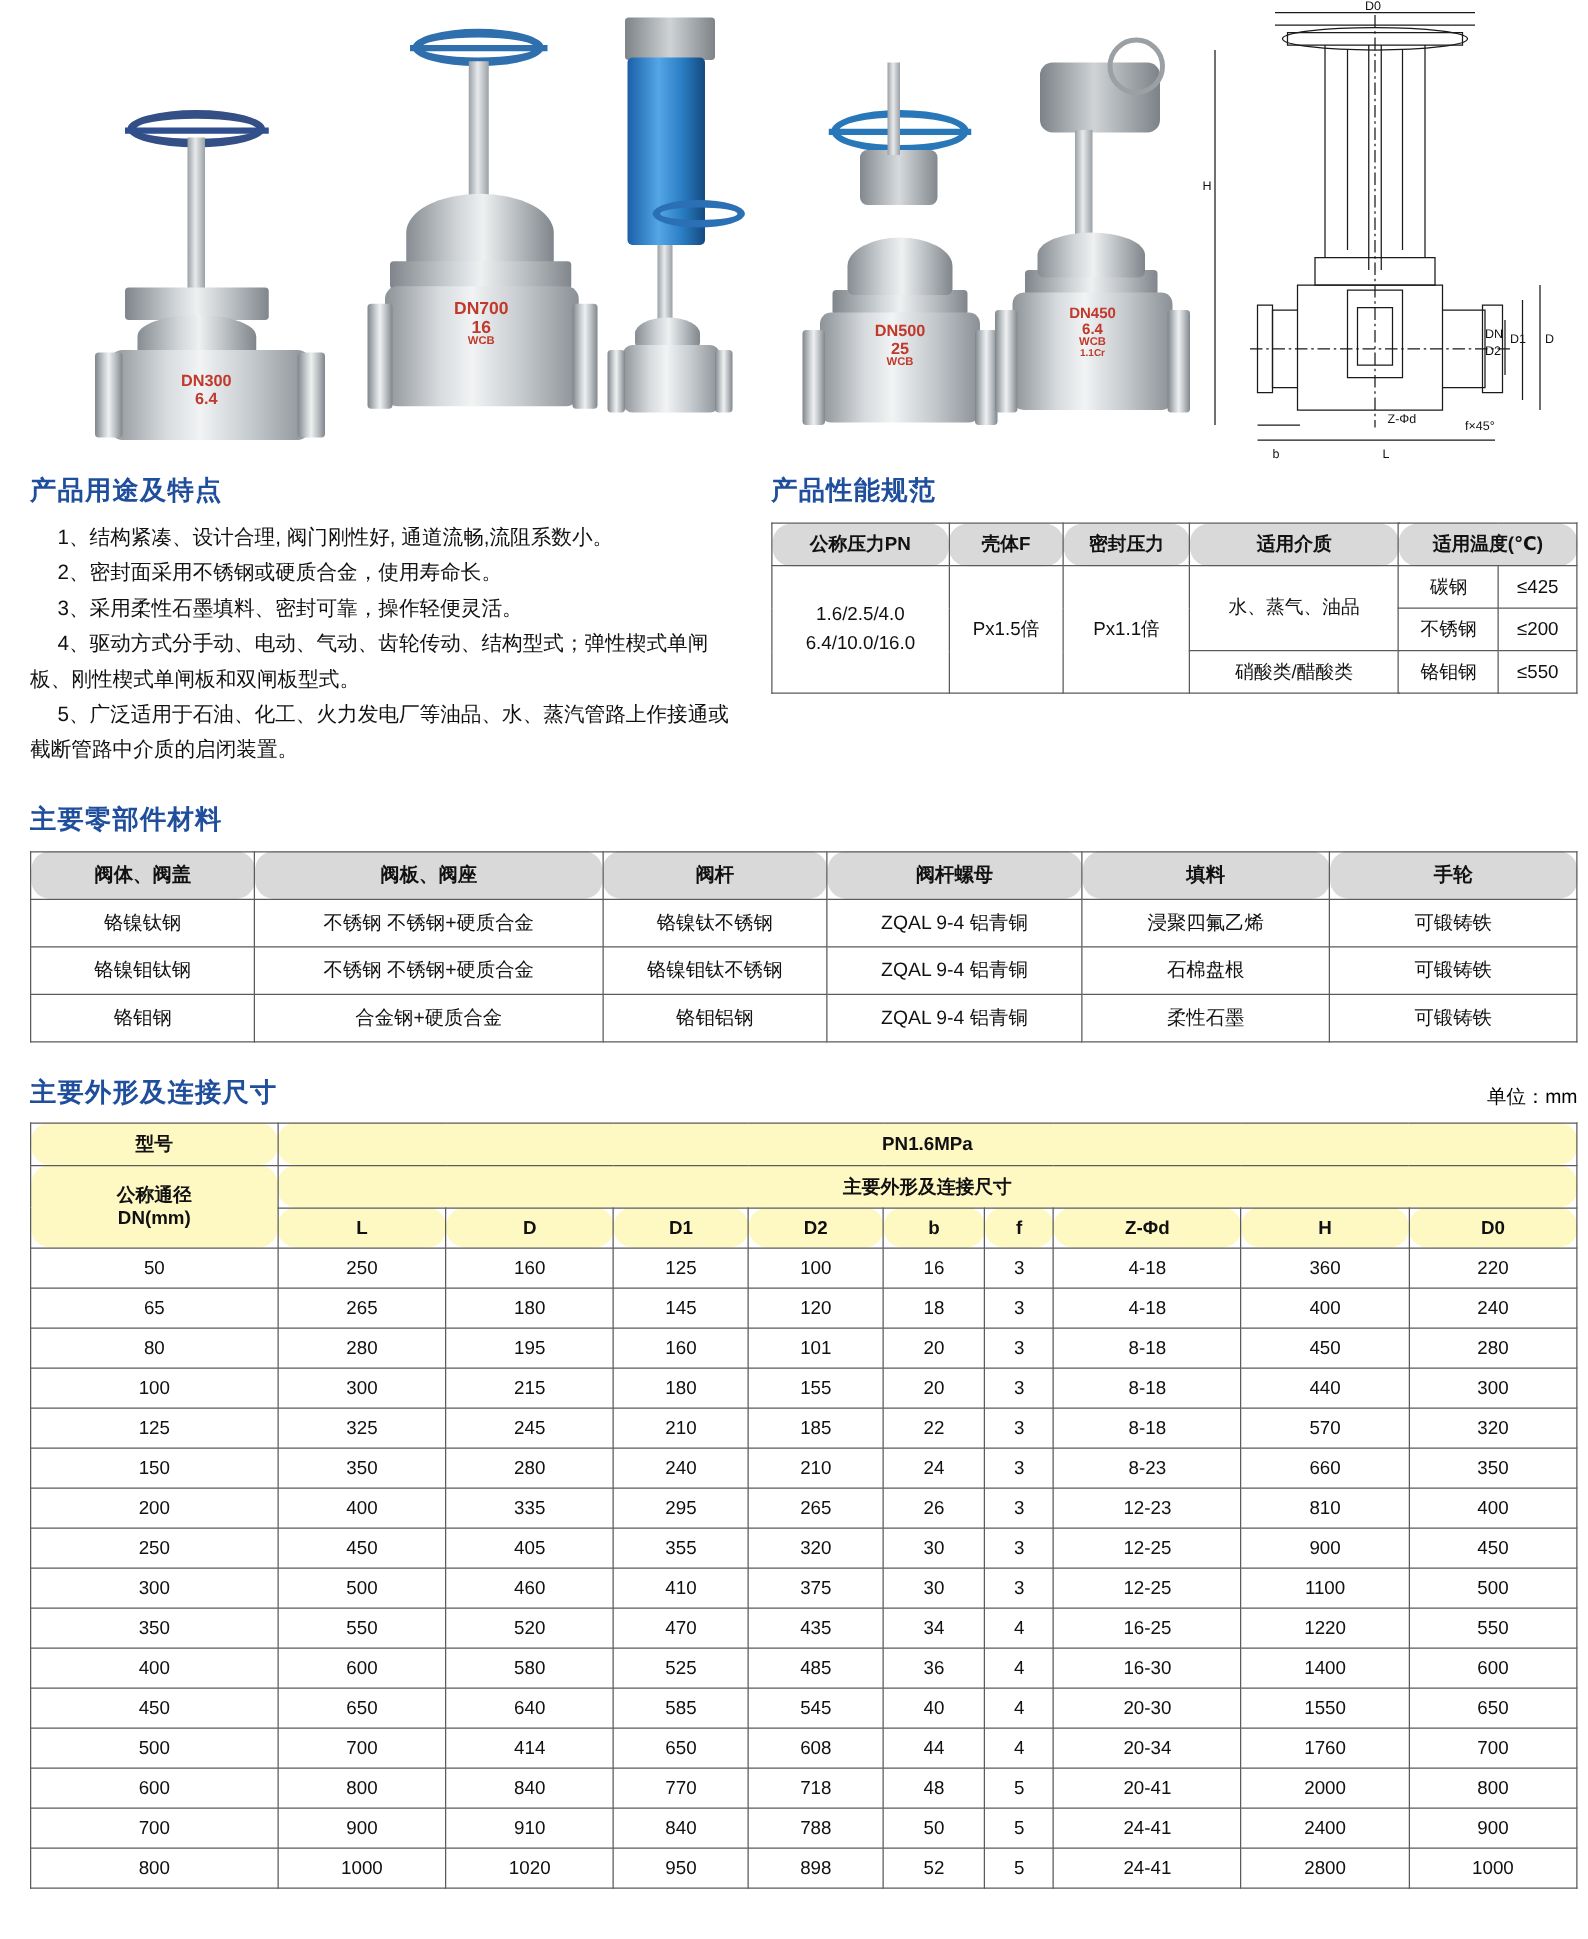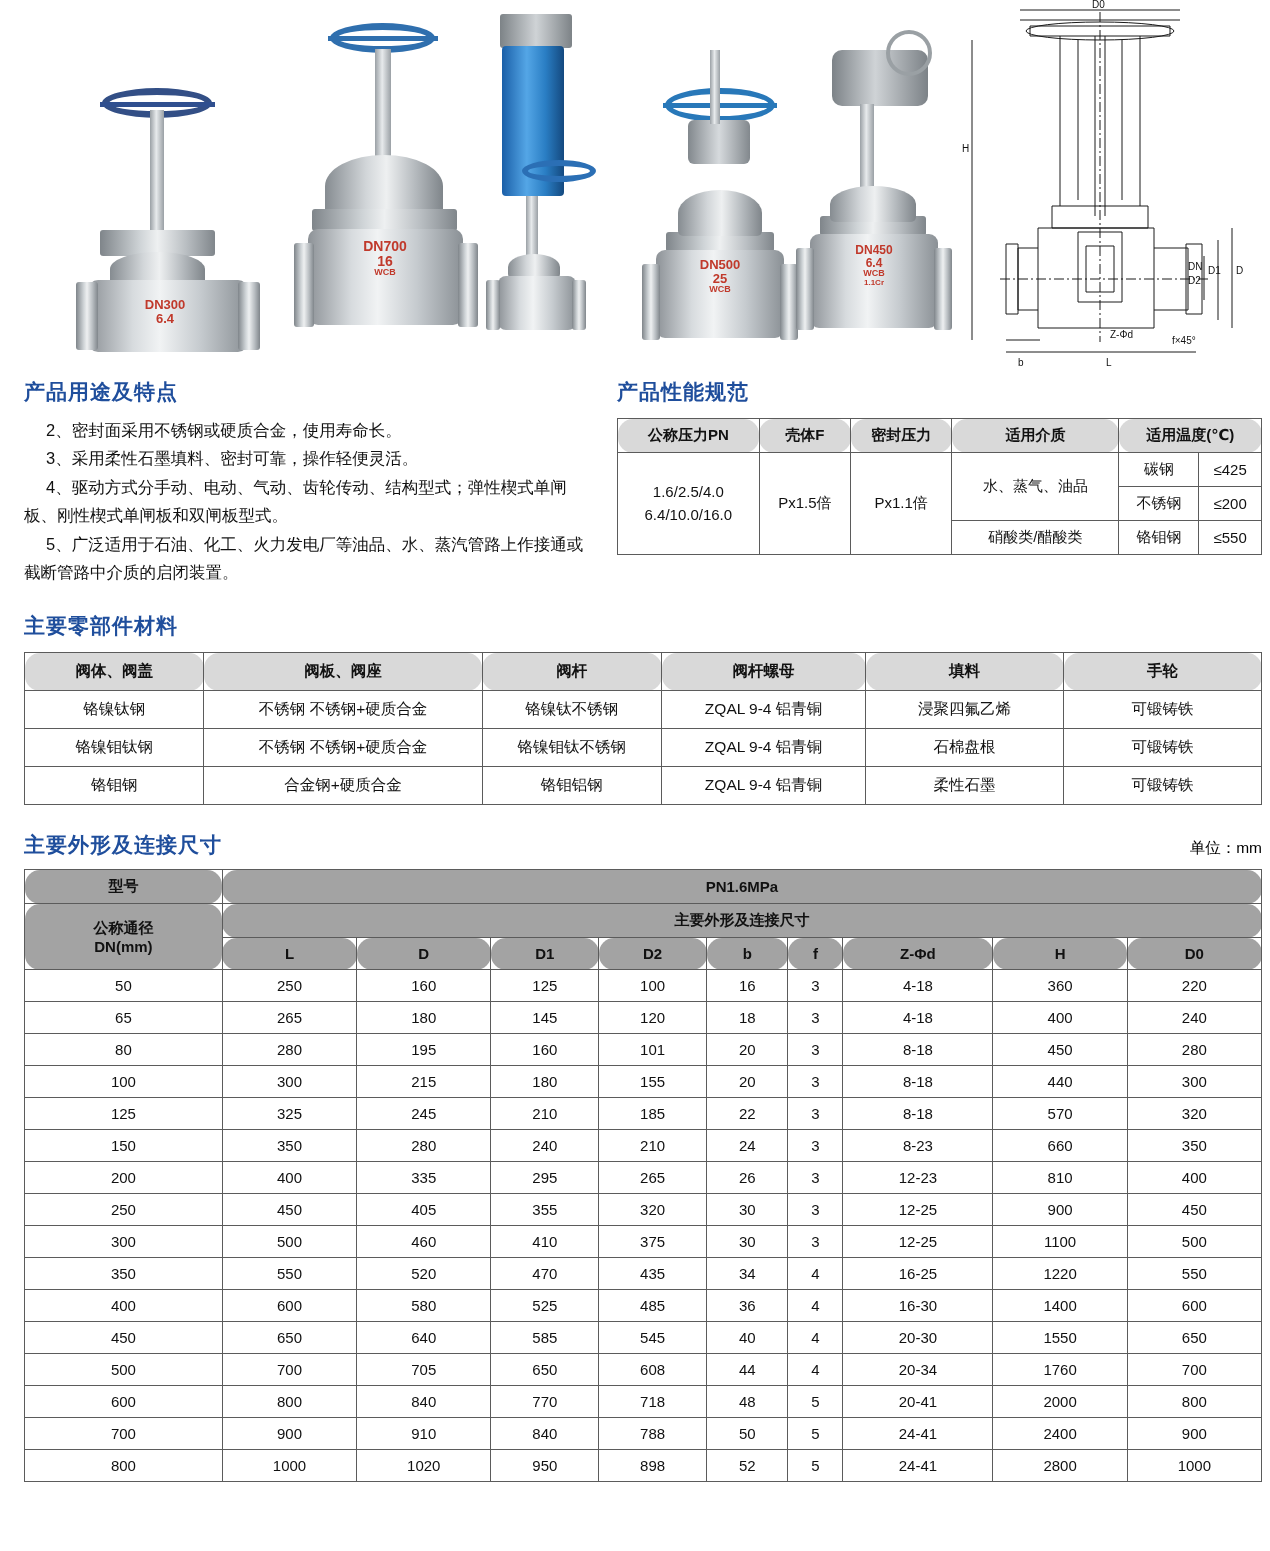--- a/index.html
+++ b/index.html
@@ -87,21 +87,21 @@
 
   .spec-table { margin-top: 12px; }
   .spec-table td { height: 34px; }
   .spec-table .big { font-size: 15px; line-height: 1.5; }
 
   .mat-table { margin-top: 12px; }
   .mat-table td { height: 38px; font-size: 15.5px; }
 
   .dim-wrap { margin-top: 10px; }
   .dim-table td { height: 29px; font-size: 15px; }
-  .dim-table .hdr { background: #a3a3a3; }
+  .dim-table .hdr { background: #fef9c3; }
   .sec-row { display:flex; align-items:flex-end; justify-content:space-between; }
 
   .mt28 { margin-top: 26px; }
 
   
   .drawing { position: absolute; right: 10px; top: 0; width: 300px; height: 368px; }
 </style>
 </head>
 <body>
 
@@ -238,20 +238,21 @@
     </div>
   </div>
 
   <div class="content">
 
     <div class="two-col">
 
       <div class="col-left">
         <div class="sec-title">产品用途及特点</div>
         <ul class="feature-list">
+          <li>1、结构紧凑、设计合理, 阀门刚性好, 通道流畅,流阻系数小。</li>
           <li>2、密封面采用不锈钢或硬质合金，使用寿命长。</li>
           <li>3、采用柔性石墨填料、密封可靠，操作轻便灵活。</li>
           <li>4、驱动方式分手动、电动、气动、齿轮传动、结构型式；弹性楔式单闸板、刚性楔式单闸板和双闸板型式。</li>
           <li>5、广泛适用于石油、化工、火力发电厂等油品、水、蒸汽管路上作接通或截断管路中介质的启闭装置。</li>
         </ul>
       </div>
 
       <div class="col-right">
         <div class="sec-title">产品性能规范</div>
         <table class="spec-table">
@@ -499,21 +500,21 @@
             <td>545</td>
             <td>40</td>
             <td>4</td>
             <td>20-30</td>
             <td>1550</td>
             <td>650</td>
           </tr>
           <tr>
             <td>500</td>
             <td>700</td>
-            <td>705</td>
+            <td>414</td>
             <td>650</td>
             <td>608</td>
             <td>44</td>
             <td>4</td>
             <td>20-34</td>
             <td>1760</td>
             <td>700</td>
           </tr>
           <tr>
             <td>600</td>

